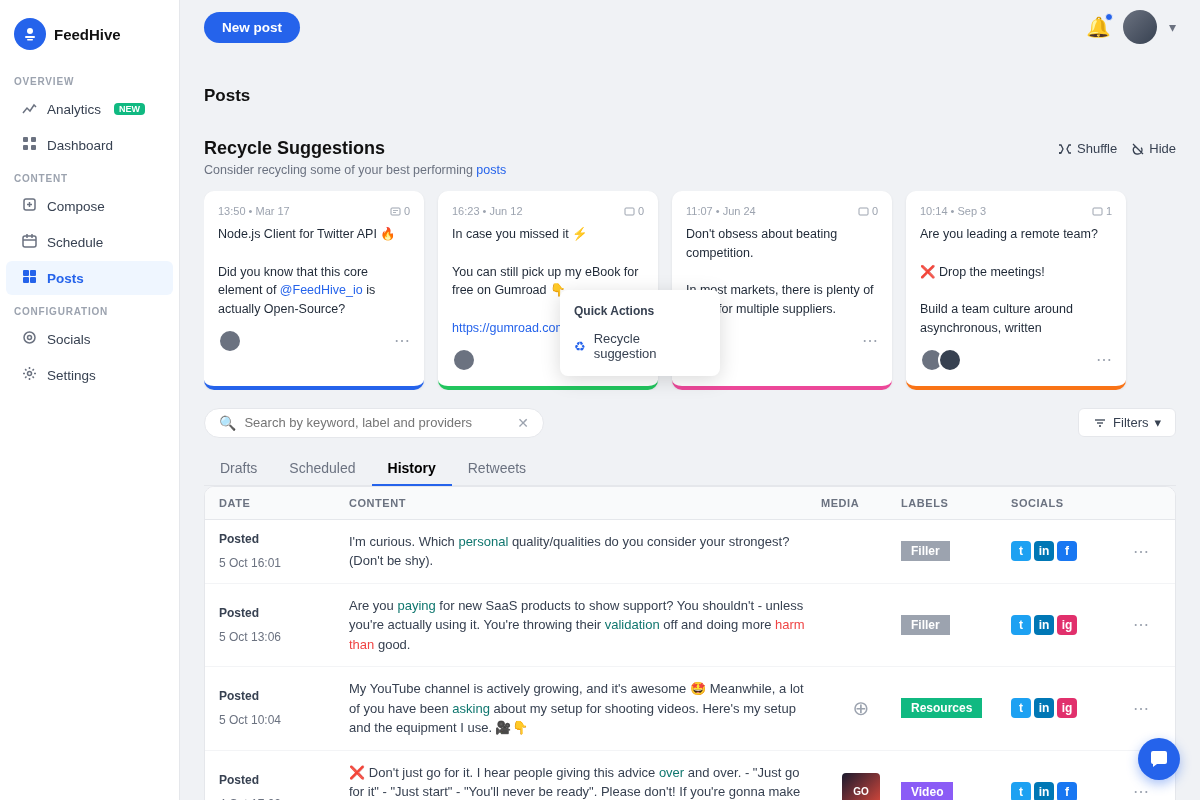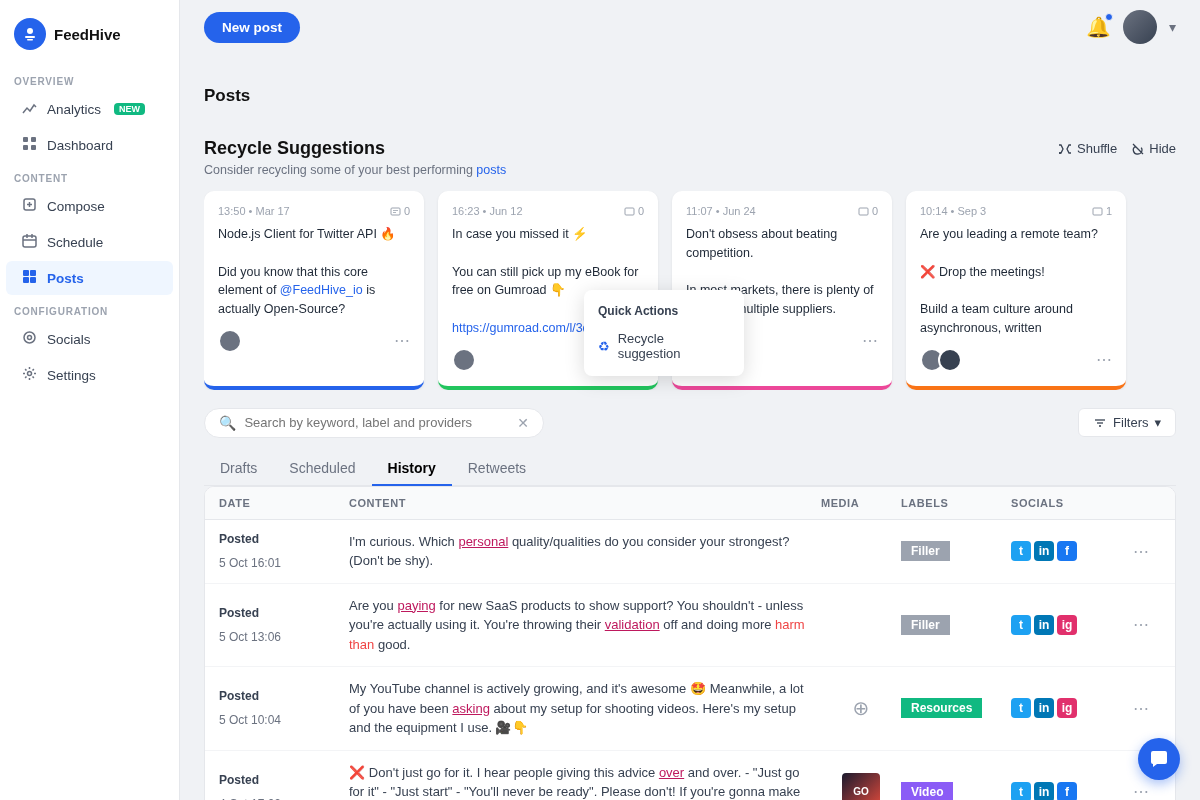--- a/index.html
+++ b/index.html
@@ -84,21 +84,21 @@
     .card-text { font-size: 12.5px; color: #1f2937; line-height: 1.5; margin-bottom: 10px; }
     .card-footer { display: flex; align-items: center; justify-content: space-between; }
     .card-avatars { display: flex; }
     .card-avatar { width: 24px; height: 24px; border-radius: 50%; background: #6b7280; border: 2px solid #fff; margin-right: -6px; }
     .card-avatar-2 { background: #374151; }
     .card-more-btn { color: #9ca3af; cursor: pointer; font-size: 16px; }
 
     
     .quick-actions-popup {
       position: absolute; background: #fff; border-radius: 8px; box-shadow: 0 4px 20px rgba(0,0,0,0.15);
-      padding: 8px 0; z-index: 10; top: 290px; left: 584px; width: 160px;
+      padding: 8px 0; z-index: 10; top: 290px; left: 560px; width: 160px;
     }
     .qa-header { padding: 6px 14px; font-size: 12px; font-weight: 600; color: #374151; }
     .qa-item { display: flex; align-items: center; gap: 8px; padding: 7px 14px; cursor: pointer; color: #374151; font-size: 13px; }
     .qa-icon { color: #2563eb; font-size: 13px; }
 
     
     .search-row { display: flex; align-items: center; justify-content: space-between; margin-bottom: 14px; }
     .search-box {
       display: flex; align-items: center; background: #fff; border: 1px solid #e5e7eb;
       border-radius: 20px; padding: 6px 14px; gap: 8px; width: 340px;
@@ -128,21 +128,21 @@
     .table-row {
       display: grid; grid-template-columns: 130px 1fr 80px 110px 110px 40px;
       padding: 12px 14px; border-bottom: 1px solid #f3f4f6; align-items: center;
     }
     .table-row:last-child { border-bottom: none; }
 
     .date-cell .posted { font-size: 12px; font-weight: 700; color: #374151; }
     .date-cell .datetime { font-size: 12px; color: #6b7280; margin-top: 10px; }
 
     .content-cell { font-size: 13px; color: #374151; line-height: 1.5; padding-right: 14px; }
-    .content-cell .highlight { color: #be185d; text-decoration: underline; }
+    .content-cell .highlight { color: #0f766e; }
     .content-cell .warn { color: #ef4444; }
 
     .media-cell { display: flex; align-items: center; justify-content: center; }
     .media-icon { color: #9ca3af; font-size: 18px; }
 
     .label-badge {
       display: inline-block; padding: 3px 10px; border-radius: 0; font-size: 12px; font-weight: 600; color: #fff;
     }
     .label-filler { background: #9ca3af; }
     .label-resources { background: #10b981; }

